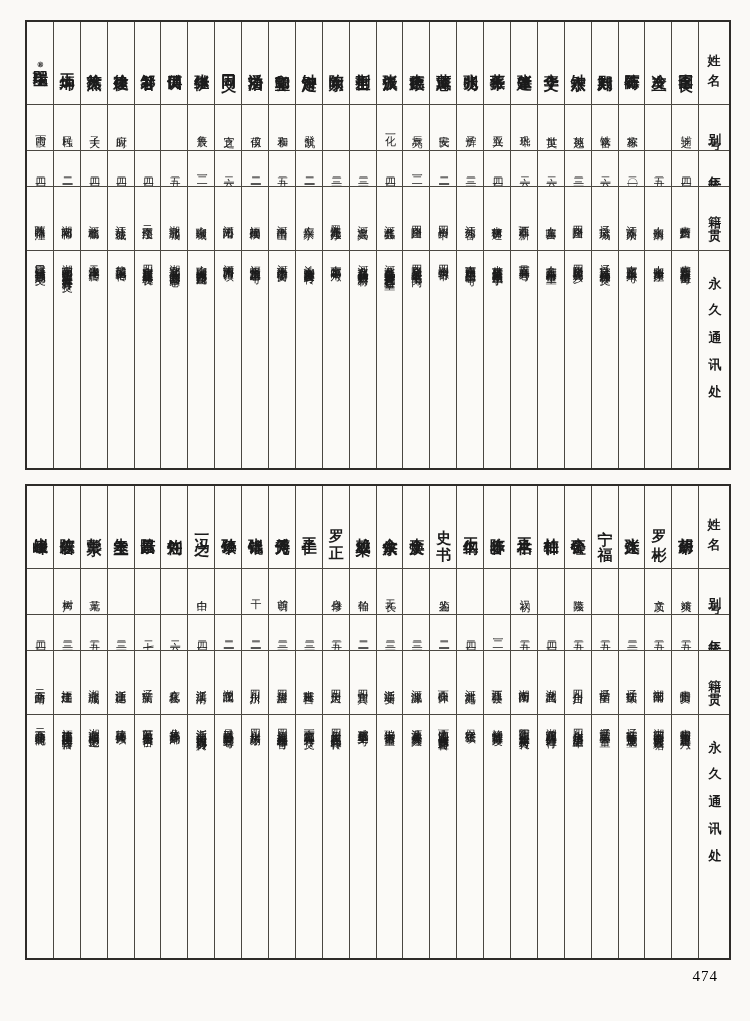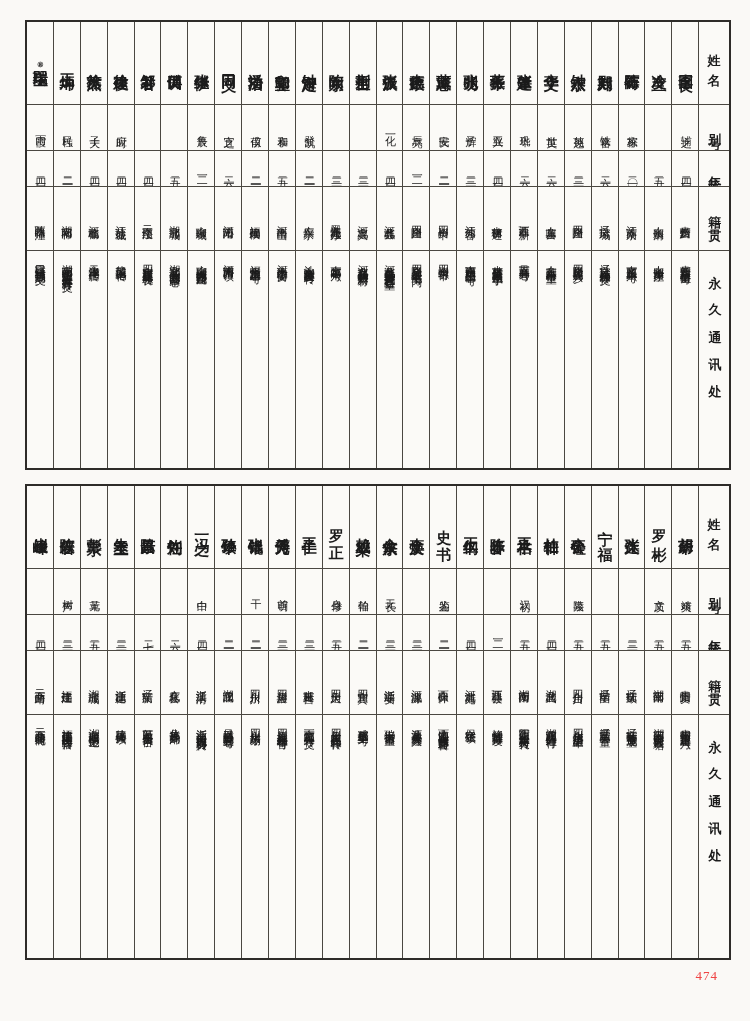--- a/index.html
+++ b/index.html
@@ -92,23 +92,23 @@
   .hdr .c-alias .vtxt { letter-spacing:0.35em; }
   .hdr .c-age .vtxt   { letter-spacing:0.2em; }
   .hdr .c-native .vtxt{ letter-spacing:1.0em; }
   .hdr .c-addr .vtxt  { letter-spacing:2.1em; }
   .hdr .c-addr{ padding-top:14px; }
 
   .page-number{
     position:absolute;
     right:32px;
     top:968px;
-    font-size:13px;
+    font-size:15px;
     letter-spacing:1px;
-    color:#ef4444;
+    color:#000000;
   }
 </style>
 </head>
 <body>
 
 <div class="page">
   <section class="reg-table" id="table-0">
       <div class="col hdr">
         <div class="cell c-name">
           <span class="vtxt">姓名</span>

